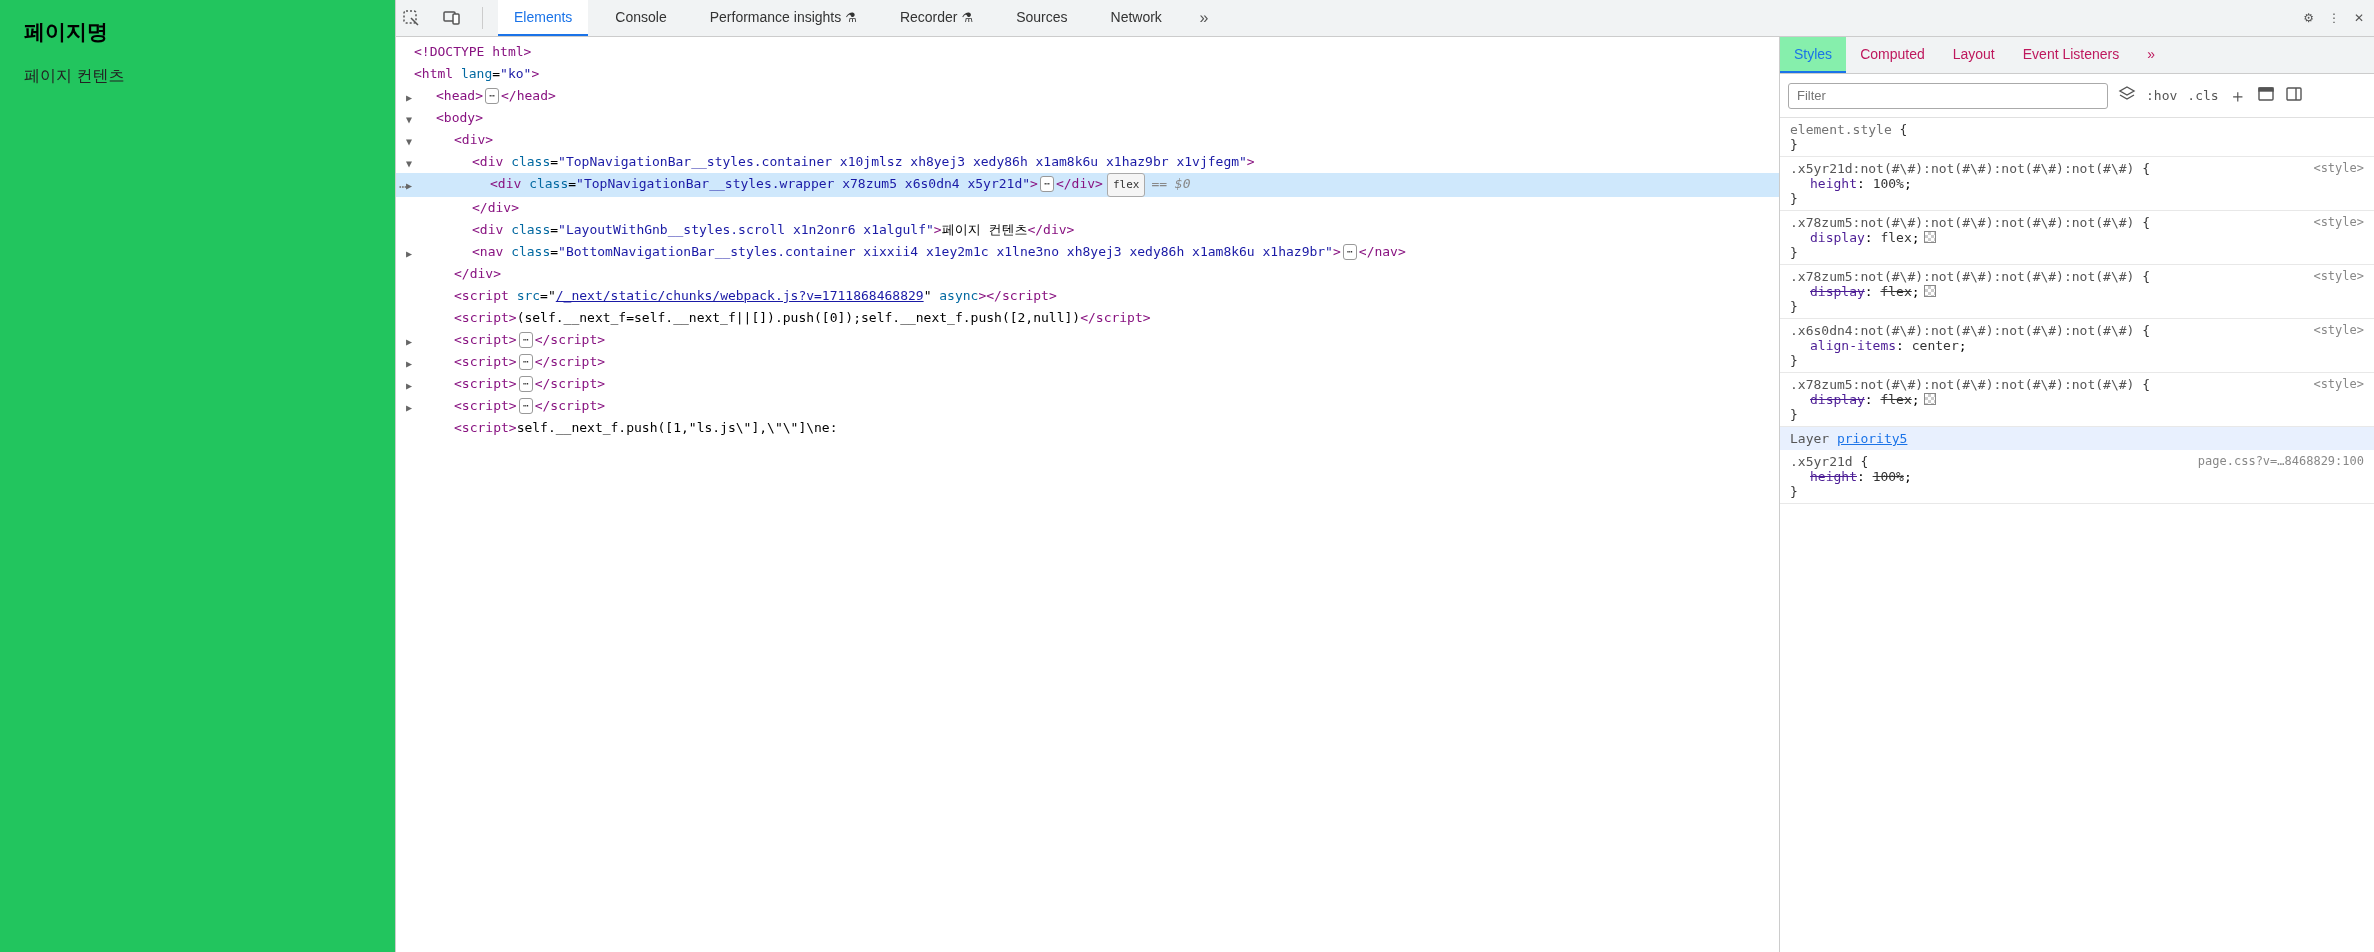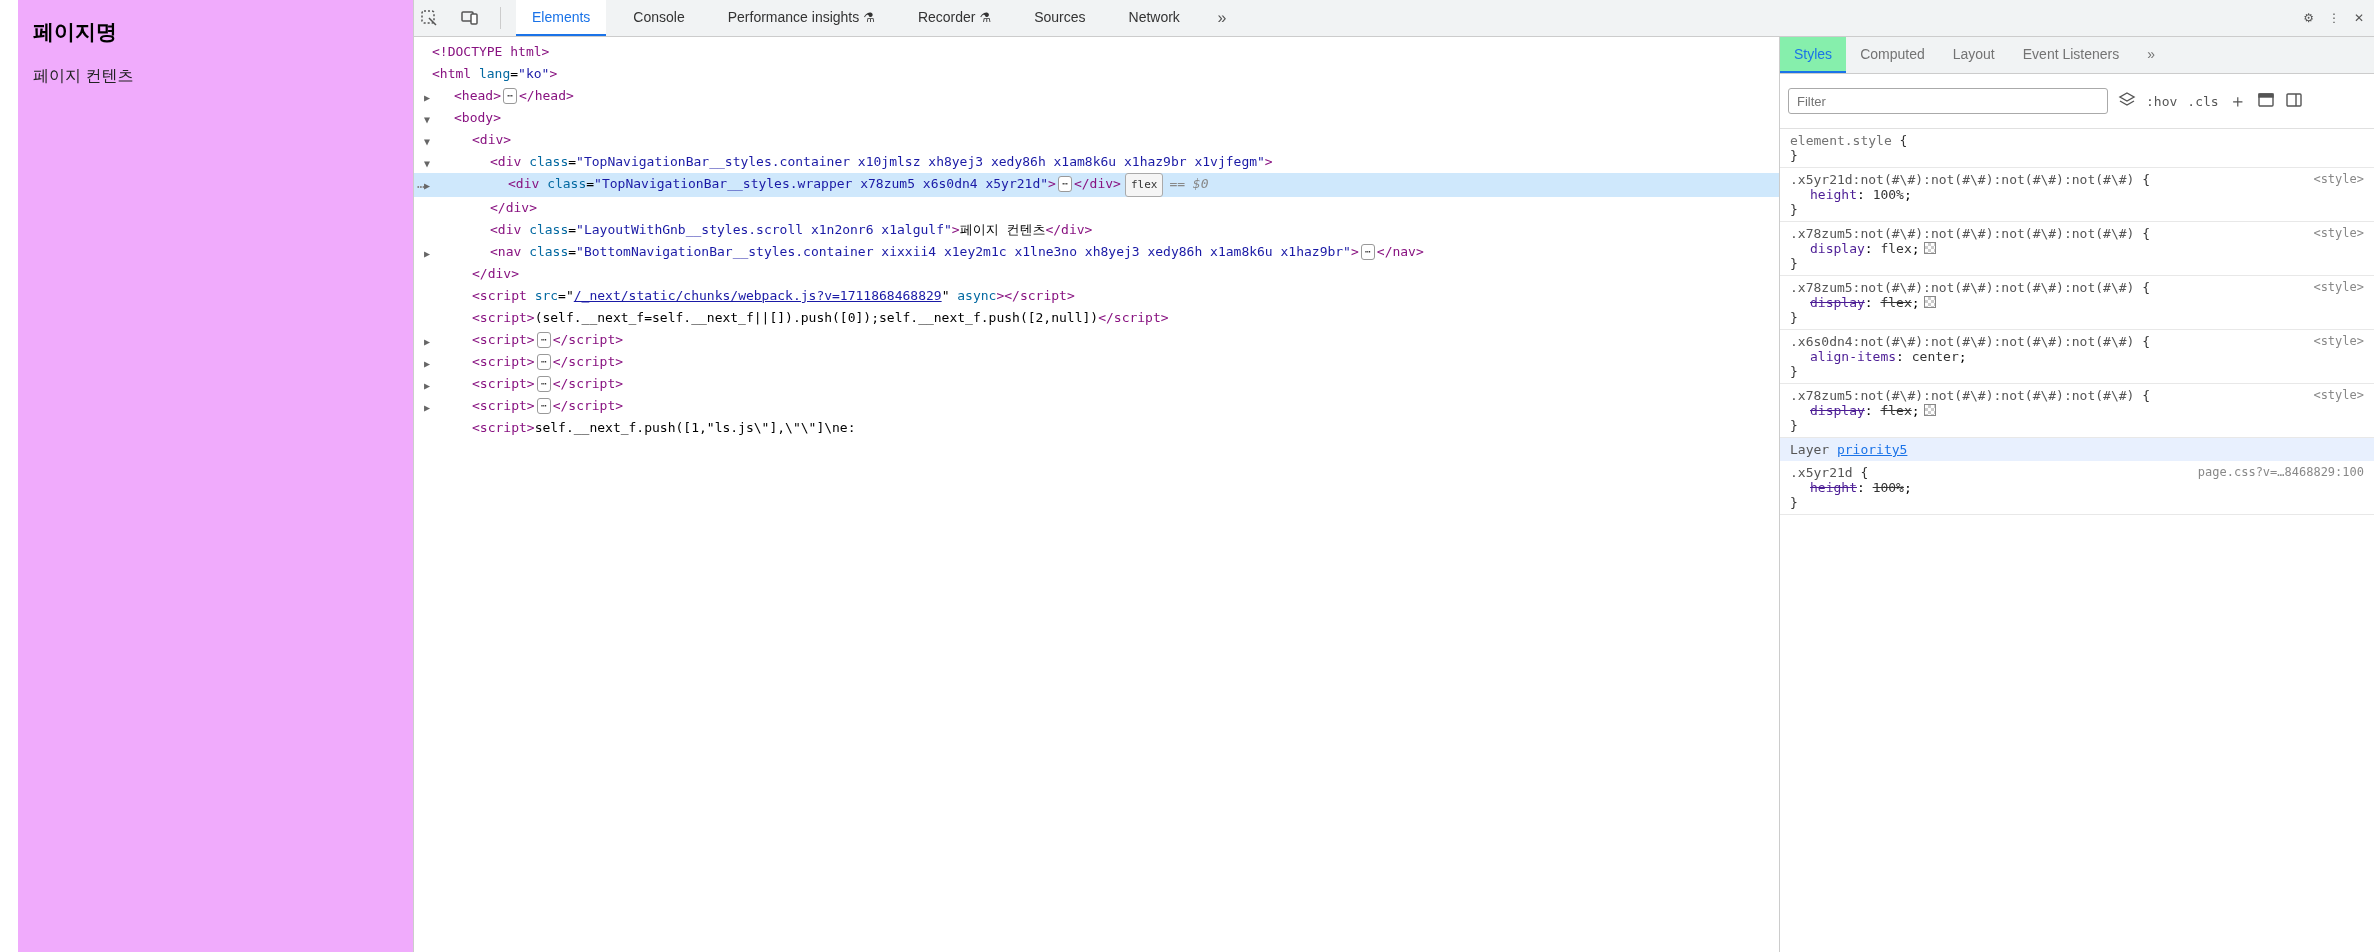--- a/index.html
+++ b/index.html
@@ -1,19 +1,19 @@
 <!DOCTYPE html>
 <html><head>
 <meta charset="utf-8">
 <style>
 * { margin: 0; padding: 0; box-sizing: border-box; }
 body { font-family: -apple-system, BlinkMacSystemFont, "Segoe UI", sans-serif; height: 100vh; display: flex; overflow: hidden; }
 
 
-.page-content { width: 395px; padding: 18px 15px; background: #f0abfc; margin-left: 18px; }
+.page-content { width: 395px; padding: 18px 24px; background: #22c55e; }
 .page-title { font-size: 21px; font-weight: 700; color: #000; margin-bottom: 20px; }
 .page-body { font-size: 16px; color: #222; }
 
 
 .devtools { flex: 1; display: flex; flex-direction: column; border-left: 1px solid #ccc; background: #fff; font-size: 12px; }
 
 
 .dt-toolbar { display: flex; align-items: center; height: 37px; border-bottom: 1px solid #ccc; background: #f1f3f4; gap: 11px; }
 .dt-toolbar .tool-icon { width: 30px; display:flex; align-items:center; justify-content:center; color:#555; cursor:pointer; }
 .dt-toolbar .tab { padding: 0 16px; height: 100%; display:flex; align-items:center; font-size: 14px; color: #333; cursor:pointer; border-bottom: 2px solid transparent; }
@@ -37,24 +37,24 @@
 .attr-value { color: #1a1aa6; }
 .link { color: #1a1aa6; text-decoration: underline; }
 .text-node { color: #000; }
 .badge { display:inline-block; border:1px solid #999; border-radius:3px; padding:0 3px; font-size:10px; vertical-align:1px; background:#fff; color:#333; margin:0 2px; line-height:14px; }
 .flex-badge { display:inline-block; border:1px solid #aaa; border-radius:3px; padding:0 5px; font-size:11px; background:#f5f5f5; color:#333; margin-left:4px; }
 .eq0 { color:#888; font-style:italic; margin-left:6px; }
 
 
 .styles-panel { width: 595px; border-left: 1px solid #ccc; display:flex; flex-direction:column; background:#fff; }
 .styles-tabs { display:flex; align-items:center; height: 37px; border-bottom: 1px solid #ccc; background:#f1f3f4; }
-.styles-tabs .stab { padding: 0 14px; height:100%; display:flex; align-items:center; font-size:14px; color:#737373; cursor:pointer; border-bottom:2px solid transparent; }
+.styles-tabs .stab { padding: 0 14px; height:100%; display:flex; align-items:center; font-size:14px; color:#be185d; cursor:pointer; border-bottom:2px solid transparent; }
 .styles-tabs .stab.active { color:#1a73e8; border-bottom-color:#1a73e8; background:#86efac; }
 
-.styles-toolbar { display:flex; align-items:center; height: 55px; border-bottom:1px solid #e0e0e0; padding:8px 8px; gap:10px; }
+.styles-toolbar { display:flex; align-items:center; height: 44px; border-bottom:1px solid #e0e0e0; padding:8px 8px; gap:10px; }
 .filter-input { flex:0 0 320px; height:26px; border:1px solid #aaa; border-radius:3px; padding:0 8px; font-size:13px; color:#555; }
 .styles-toolbar .tbtn { font-family:Menlo,Consolas,monospace; font-size:13px; color:#555; cursor:pointer; user-select:none; }
 
 .styles-body { flex:1; overflow:auto; font-family:Menlo,Consolas,monospace; font-size:13px; }
 .rule { border-bottom:1px solid #e8e8e8; padding: 4px 10px; position:relative; }
 .rule .src { position:absolute; right:10px; top:4px; color:#888; font-size:12px; }
 .selector { color:#555; }
 .selector-gray { color:#737373; }
 .brace { color:#333; }
 .decl { padding-left: 20px; }

